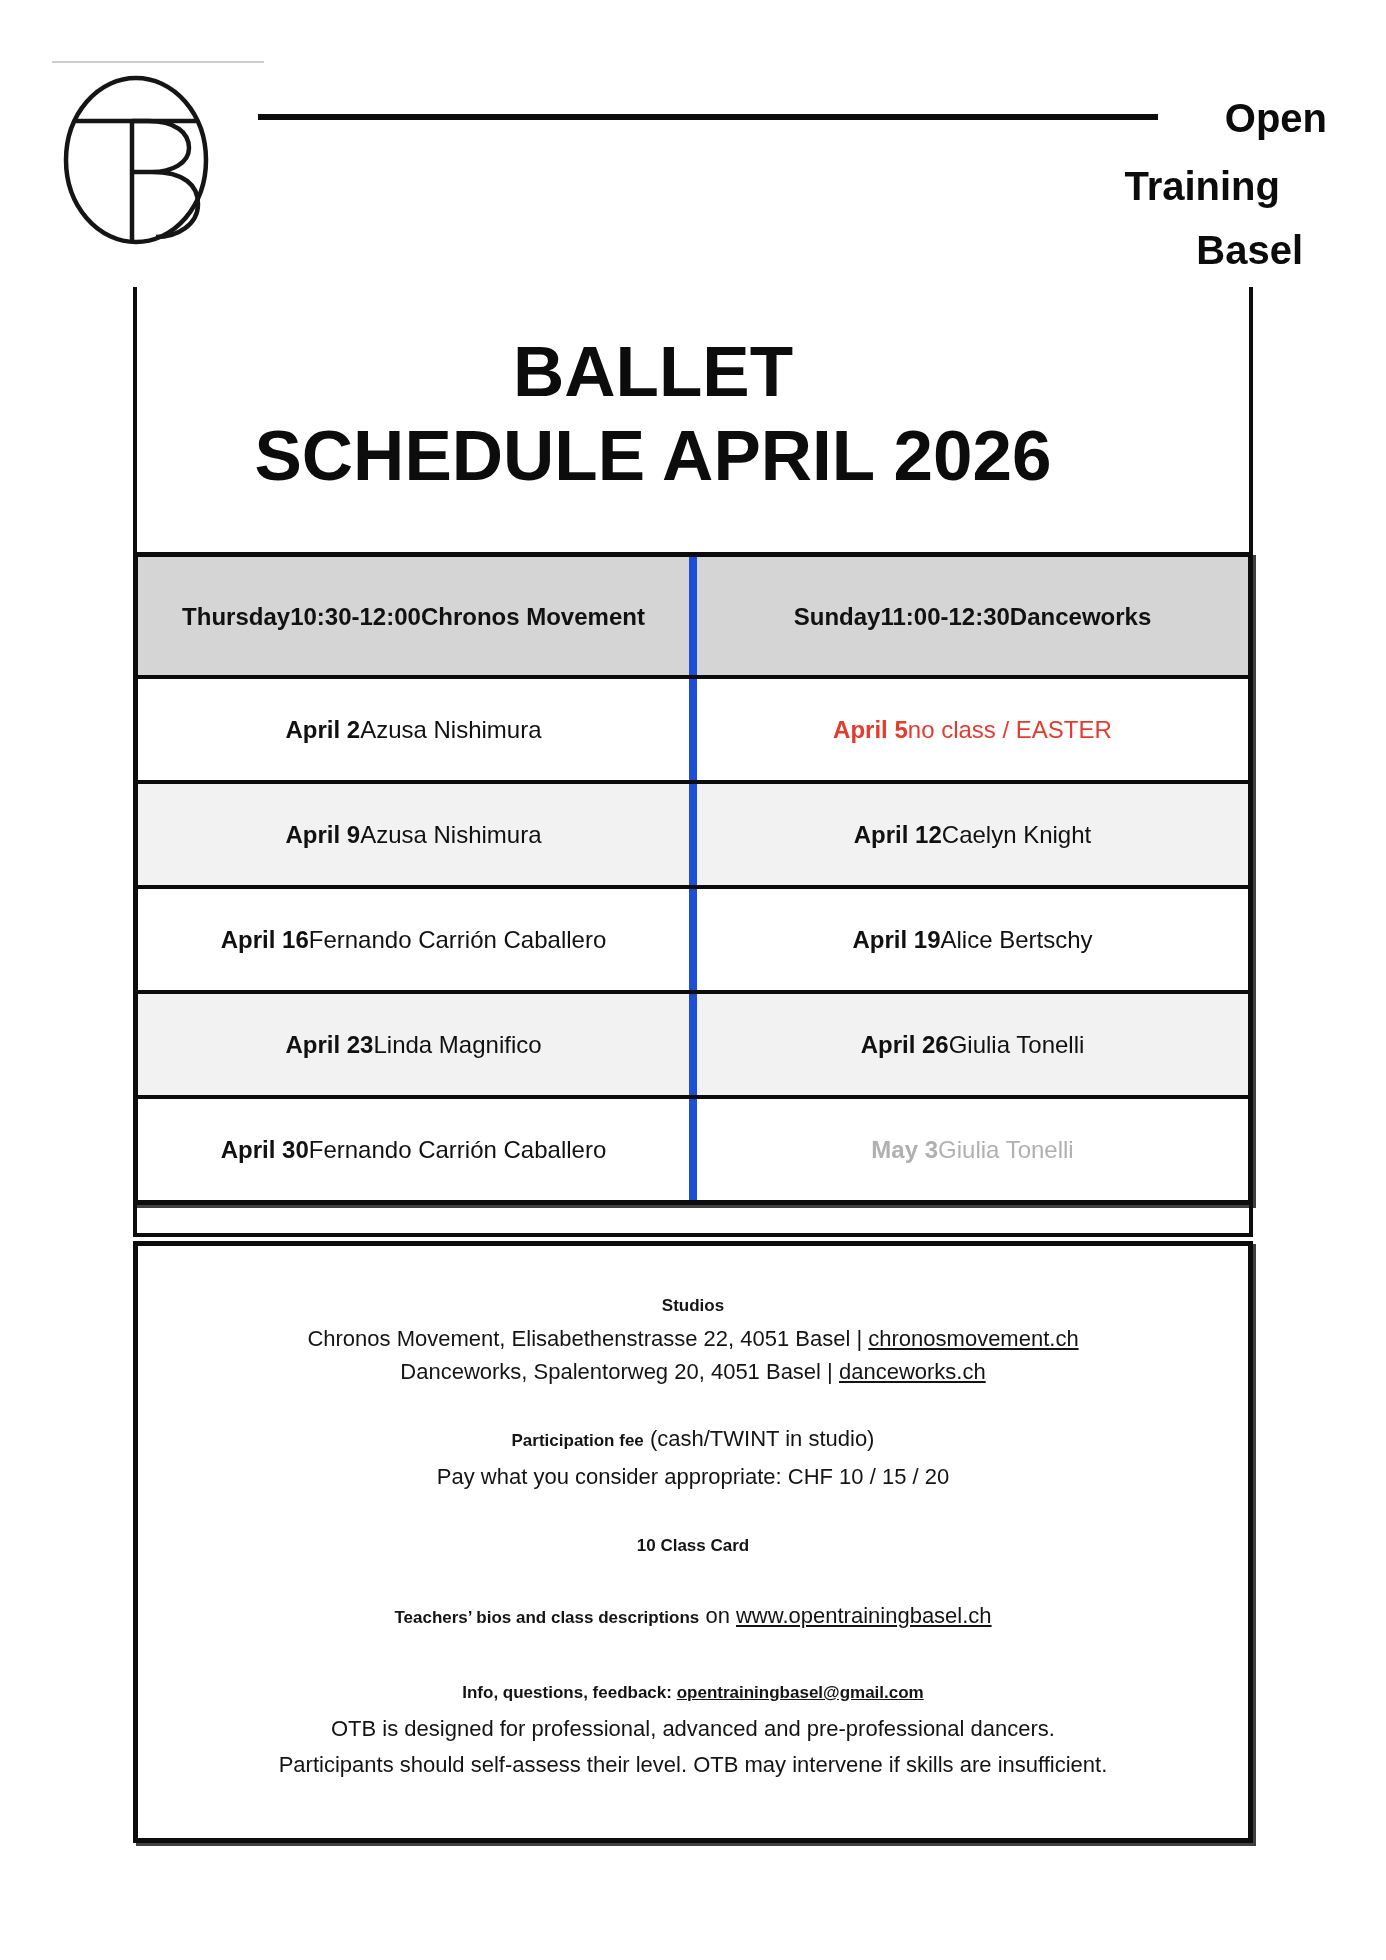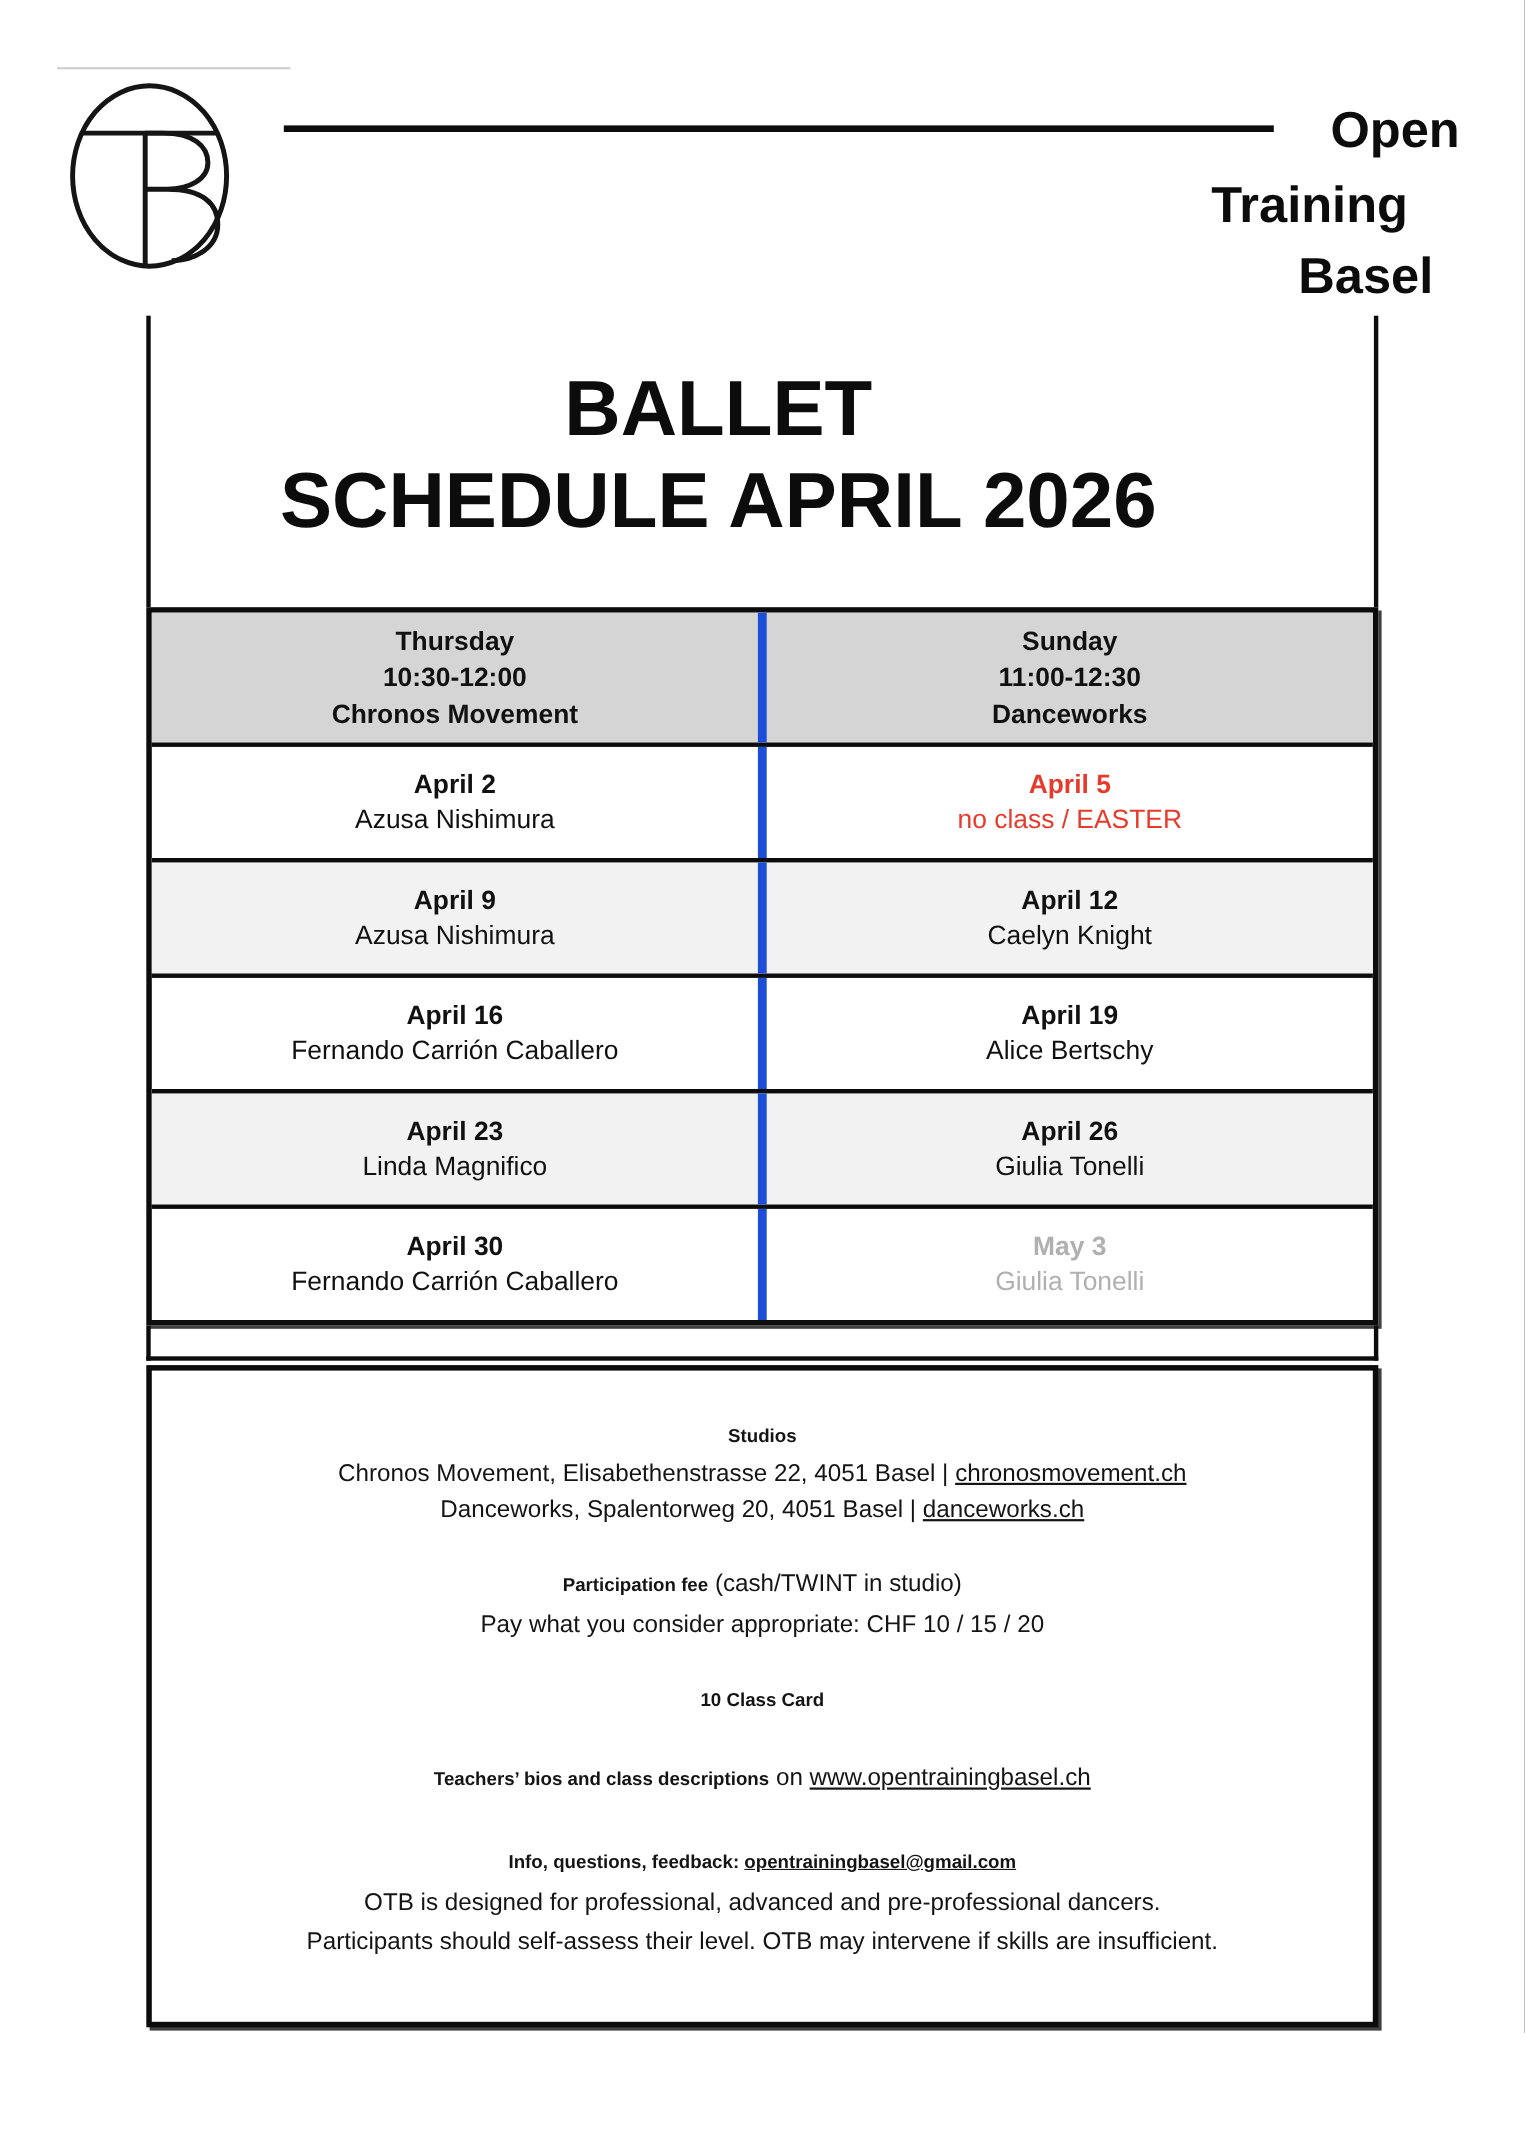--- a/index.html
+++ b/index.html
@@ -5,37 +5,37 @@
   html,body { margin:0; padding:0; background:#888; }
   .page {
     position:relative; width:1386px; height:1960px; background:#ffffff;
     font-family:"Liberation Sans", sans-serif; color:#111; overflow:hidden;
   }
 
   
   .scan-line { position:absolute; left:52px; top:61px; width:212px; height:2px; background:#cfcfcf; }
   .logo { position:absolute; left:62px; top:74px; width:148px; height:172px; }
   .rule { position:absolute; left:258px; top:114px; width:900px; height:6px; background:#0c0c0c; }
-  .brand-word { position:absolute; font-size:46px; font-weight:bold; line-height:45px; color:#0c0c0c; white-space:nowrap; }
+  .brand-word { position:absolute; font-size:40px; font-weight:bold; line-height:45px; color:#0c0c0c; white-space:nowrap; }
   #brand-0 { top:96px;  right:59px; }
   #brand-1 { top:164px; right:106px; }
   #brand-2 { top:228px; right:83px; }
 
   
   .title-frame { position:absolute; left:133px; top:287px; width:1120px; height:265px;
     border-left:4px solid #0c0c0c; border-right:4px solid #0c0c0c; box-sizing:border-box; }
   .title { position:absolute; left:133px; top:330px; width:1040px; text-align:center;
     font-size:71px; line-height:84px; font-weight:bold; color:#0c0c0c; letter-spacing:0; }
 
   
   .tbl { position:absolute; left:133px; top:552px; width:1120px; box-sizing:border-box;
     border:5px solid #0c0c0c; background:#fff; box-shadow:3px 3px 0 rgba(0,0,0,0.75); }
   .trow { display:flex; }
   .trow + .trow { border-top:4px solid #0c0c0c; }
-  .tcell { flex:1 1 0; display:flex; flex-direction:column; align-items:center; justify-content:center;
+  .tcell { flex:1 1 0; display:flex; flex-direction:row; align-items:center; justify-content:center;
     text-align:center; font-size:24px; }
   .tcell + .tcell { border-left:8px solid #1d4ed8; }
   .thead { background:var(--header-bg,#d5d5d5); }
   .thead .tcell { height:118px; font-weight:bold; line-height:33px; }
   .tdata .tcell { height:101px; line-height:32px; }
   .tdata .date { font-weight:bold; }
   .alt { background:var(--alt-bg,#f2f2f2); }
   .cancelled .date, .cancelled .teacher { color:var(--red,#e63a2d);text-align:right; }
   .muted .date, .muted .teacher { color:var(--muted,#b0b0b0); }
 

